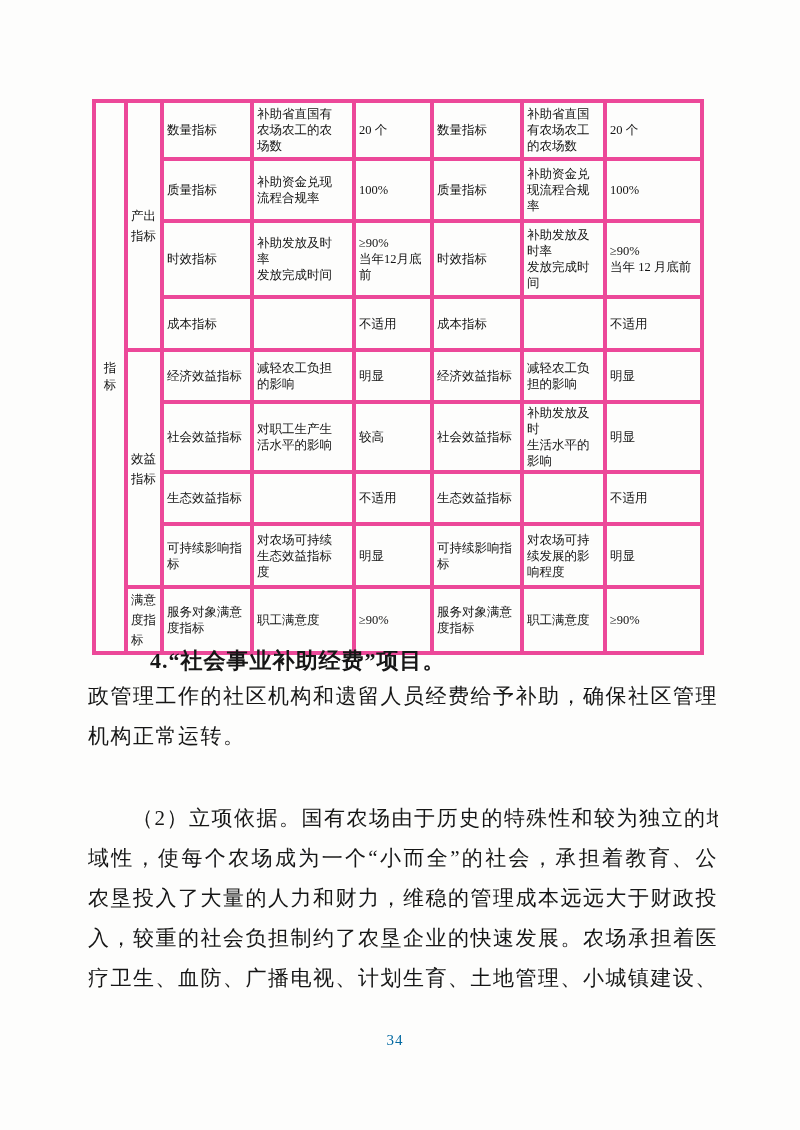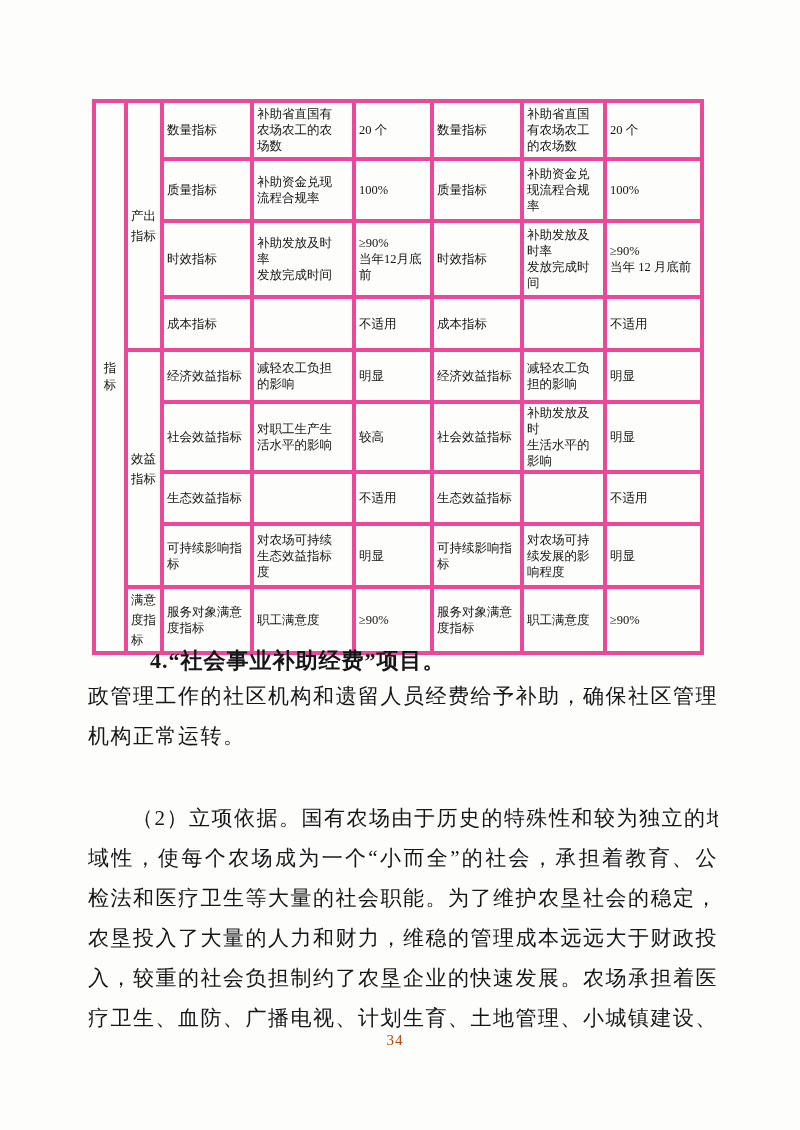--- a/index.html
+++ b/index.html
@@ -80,21 +80,21 @@
   .bline.short { text-align-last: left; }
 
   .pagenum {
     position: absolute;
     top: 1032px;
     left: 0;
     width: 790px;
     text-align: center;
     font-size: 15px;
     letter-spacing: 1px;
-    color: #c2410c;
+    color: #0369a1;
   }
 </style>
 </head>
 <body>
 
 <div class="page">
 
   <table class="perf">
     <colgroup>
       <col style="width:32px">
@@ -223,21 +223,20 @@
     <div class="heading">4.“社会事业补助经费”项目。</div>
 
     <div class="para p1">
       <div class="bline">政管理工作的社区机构和遗留人员经费给予补助，确保社区管理</div>
       <div class="bline short">机构正常运转。</div>
     </div>
 
     <div class="para p2">
       <div class="bline indent">（2）立项依据。国有农场由于历史的特殊性和较为独立的地</div>
       <div class="bline">域性，使每个农场成为一个“小而全”的社会，承担着教育、公</div>
-      <div class="bline">检法和医疗卫生等大量的社会职能。为了维护农垦社会的稳定，</div>
       <div class="bline">农垦投入了大量的人力和财力，维稳的管理成本远远大于财政投</div>
       <div class="bline">入，较重的社会负担制约了农垦企业的快速发展。农场承担着医</div>
       <div class="bline">疗卫生、血防、广播电视、计划生育、土地管理、小城镇建设、</div>
     </div>
   </div>
 
   <div class="pagenum">34</div>
 
 </div>
 

